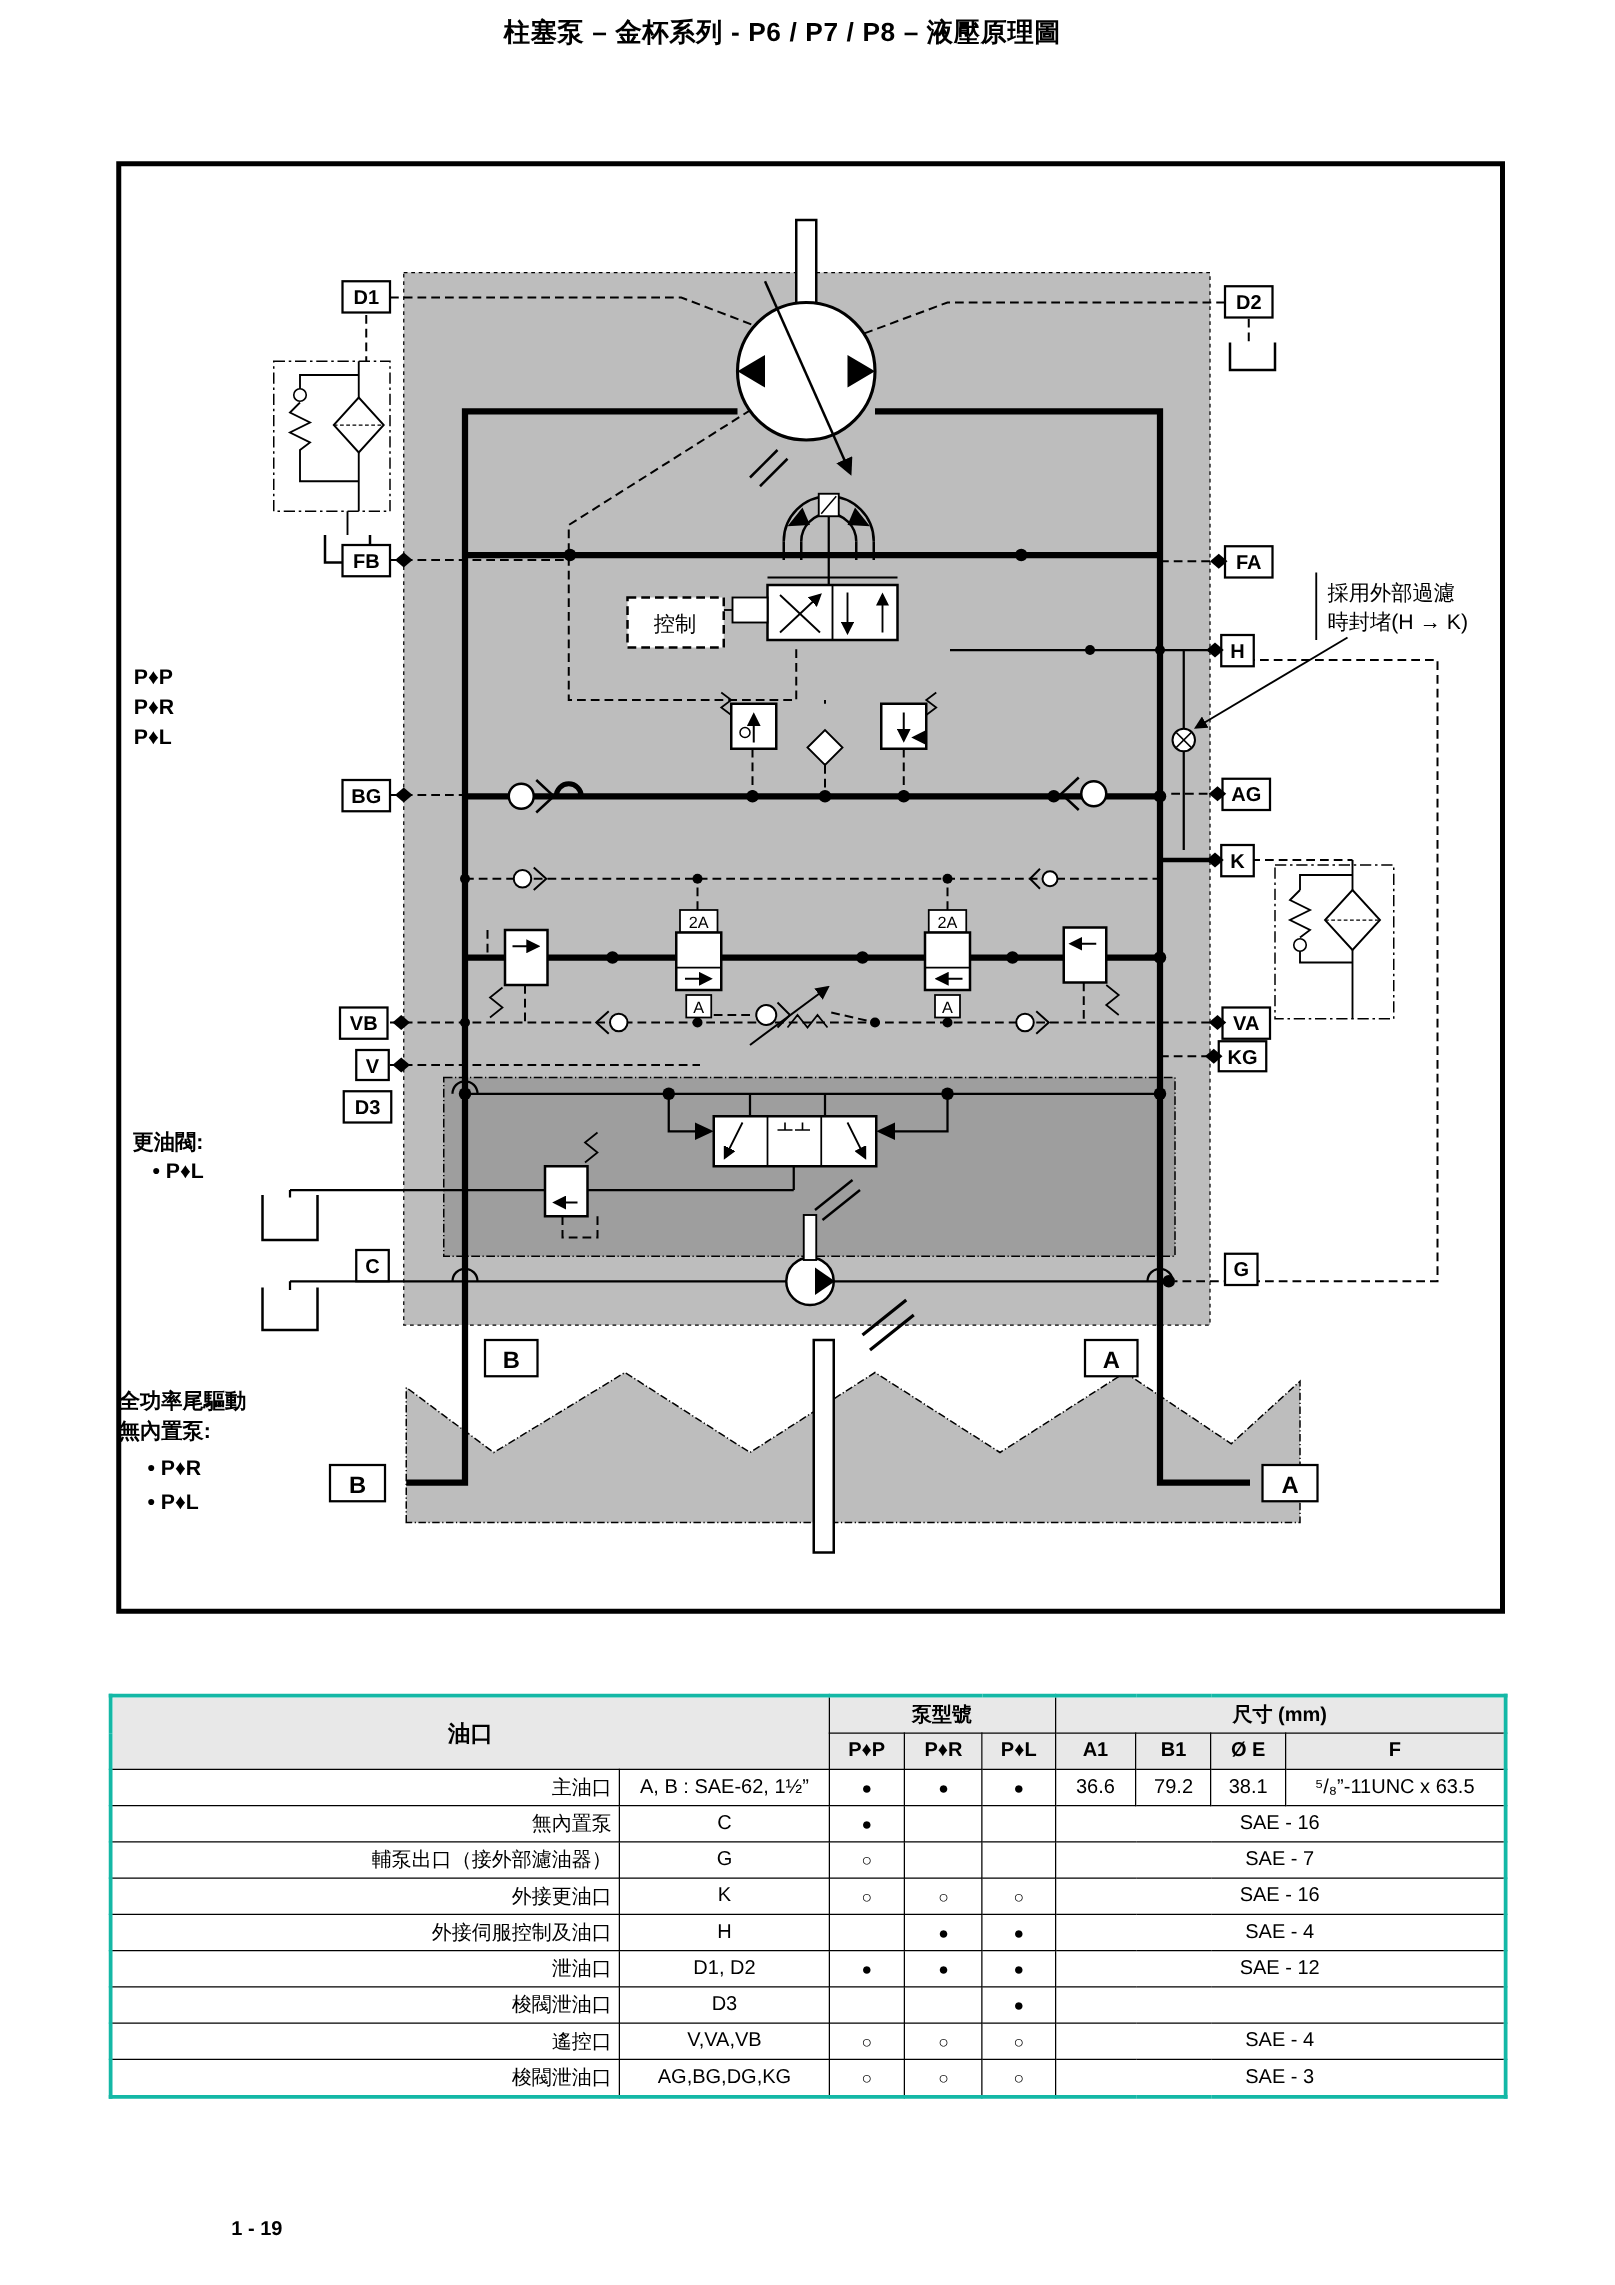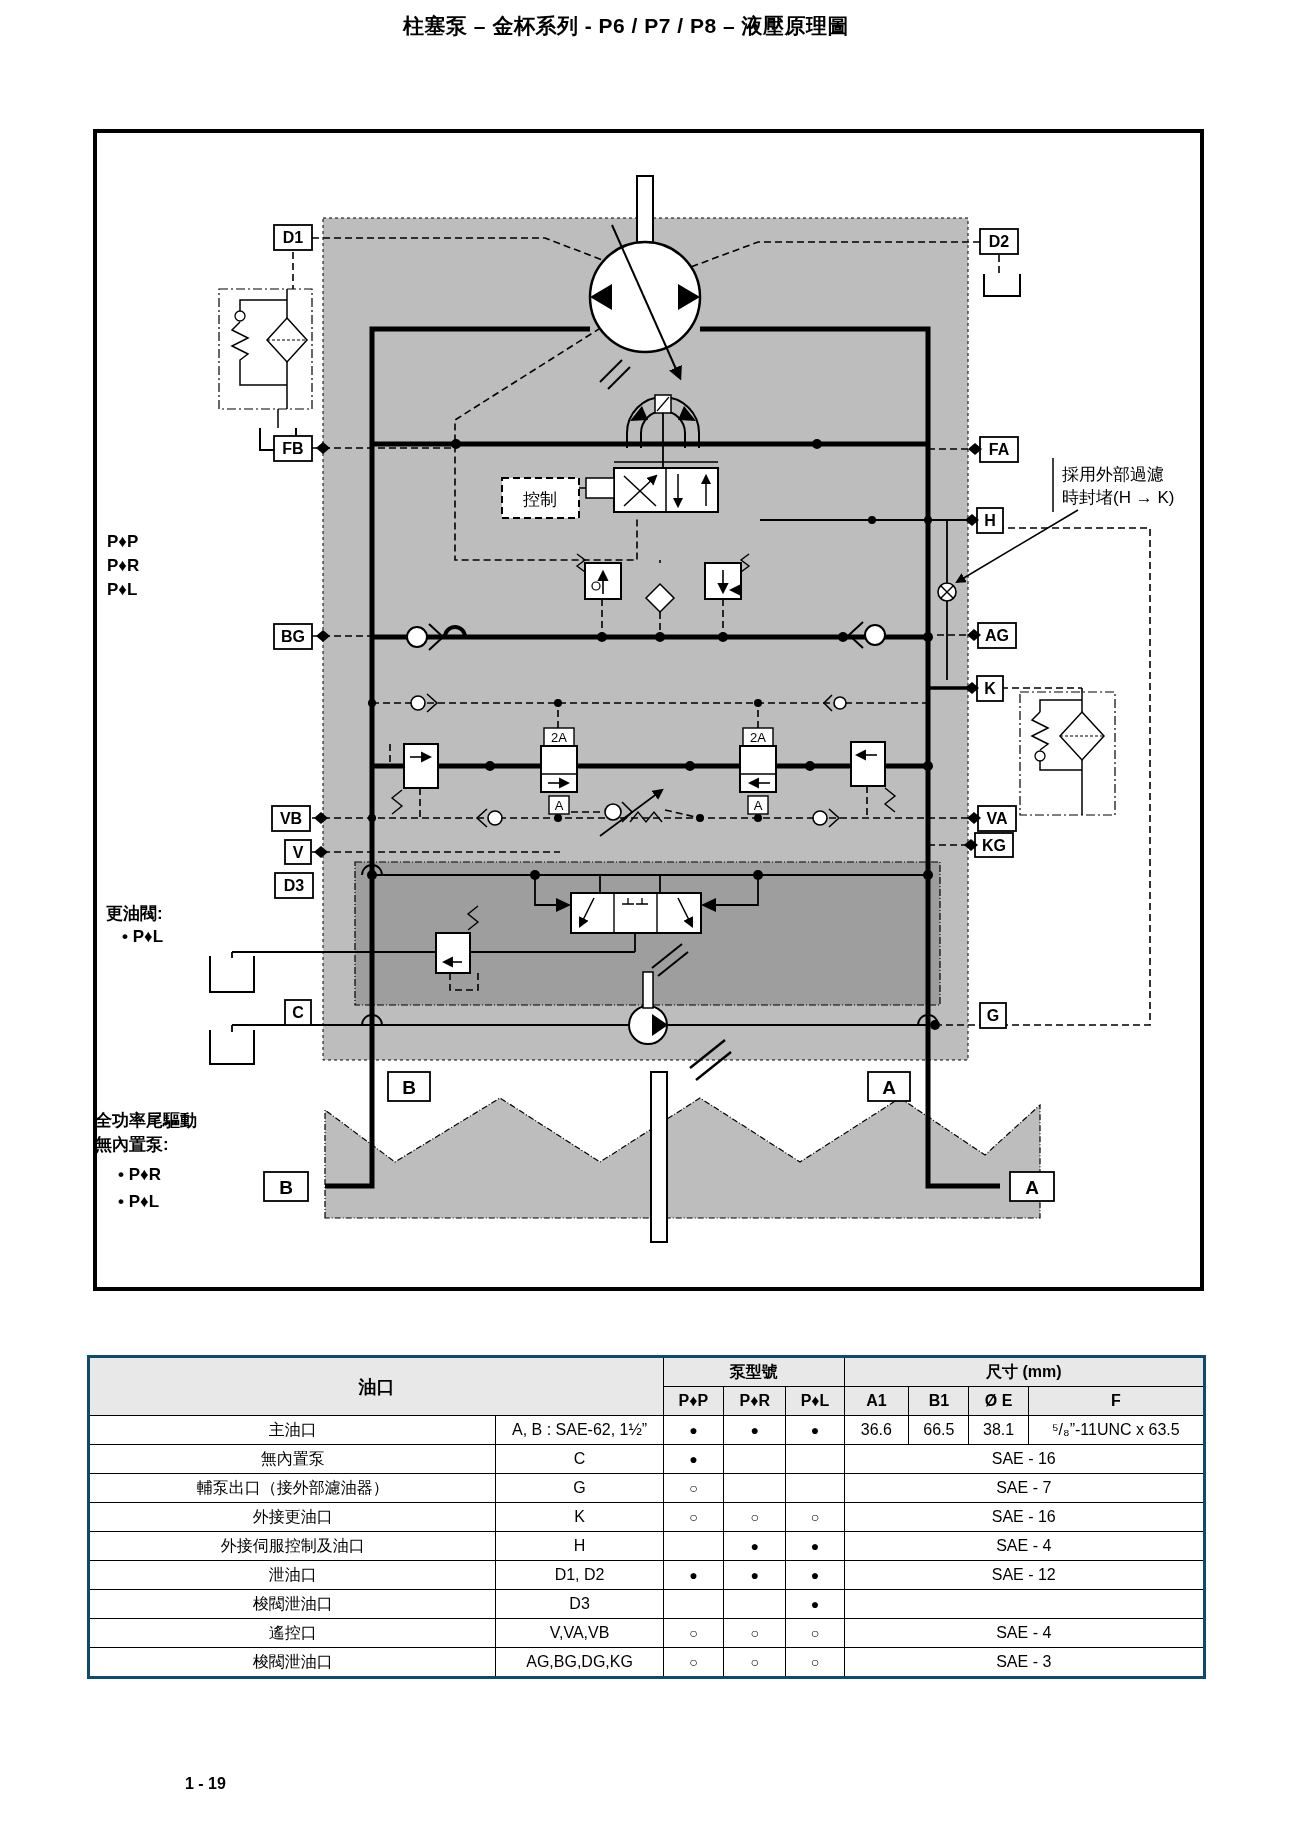--- a/index.html
+++ b/index.html
@@ -9,24 +9,24 @@
   #diagram-wrap{left:92px;top:128px;width:1114px;height:1166px;}
   svg text{font-family:"Liberation Sans","DejaVu Sans",sans-serif;}
   .portlbl{font-size:16px;font-weight:bold;}
   .biglbl{font-size:19px;font-weight:bold;}
   .cjk{font-size:17px;}
   .sidebold{font-size:17px;font-weight:bold;}
   
   #spec-table{left:87px;top:1355px;width:1119px;}
   table{border-collapse:collapse;width:100%;table-layout:fixed;font-size:16px;}
   td,th{border:1.5px solid #000;padding:2px 6px;height:24px;overflow:hidden;white-space:nowrap;}
-  table{border:3px solid #0c4a6e;}
+  table{border:3px solid #14b8a6;}
   th{background:#e8e8e8;font-weight:bold;}
   .c{text-align:center;}
-  .l{text-align:center;}
+  .l{text-align:right;}
   .sym{font-size:14px;text-align:center;}
   #pageno{left:185px;top:1775px;font-size:16px;font-weight:bold;}
 </style>
 </head>
 <body>
 
 <div class="abs" id="title">柱塞泵 – 金杯系列 - P6 / P7 / P8 – 液壓原理圖</div>
 
 <div class="abs" id="diagram-wrap">
 <svg width="1114" height="1166" viewBox="92 128 1114 1166">
@@ -451,21 +451,21 @@
     <th class="c">Ø E</th>
     <th class="c">F</th>
   </tr>
   <tr>
     <td class="l">主油口</td>
     <td class="c">A, B : SAE-62, 1½”</td>
     <td class="sym">●</td>
     <td class="sym">●</td>
     <td class="sym">●</td>
     <td class="c">36.6</td>
-    <td class="c">66.5</td>
+    <td class="c">79.2</td>
     <td class="c">38.1</td>
     <td class="c">⁵/₈”-11UNC x 63.5</td>
   </tr>
   <tr>
     <td class="l">無內置泵</td>
     <td class="c">C</td>
     <td class="sym">●</td>
     <td class="sym"></td>
     <td class="sym"></td>
     <td colspan="4" class="c">SAE - 16</td>

